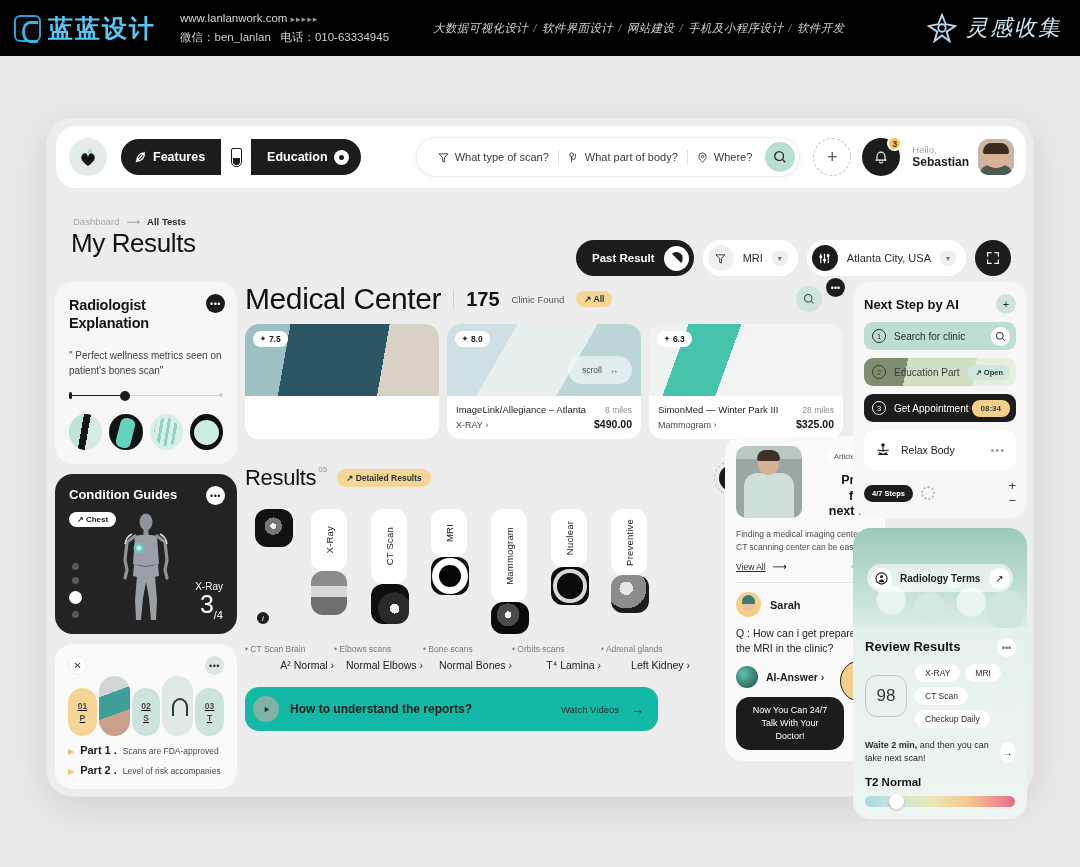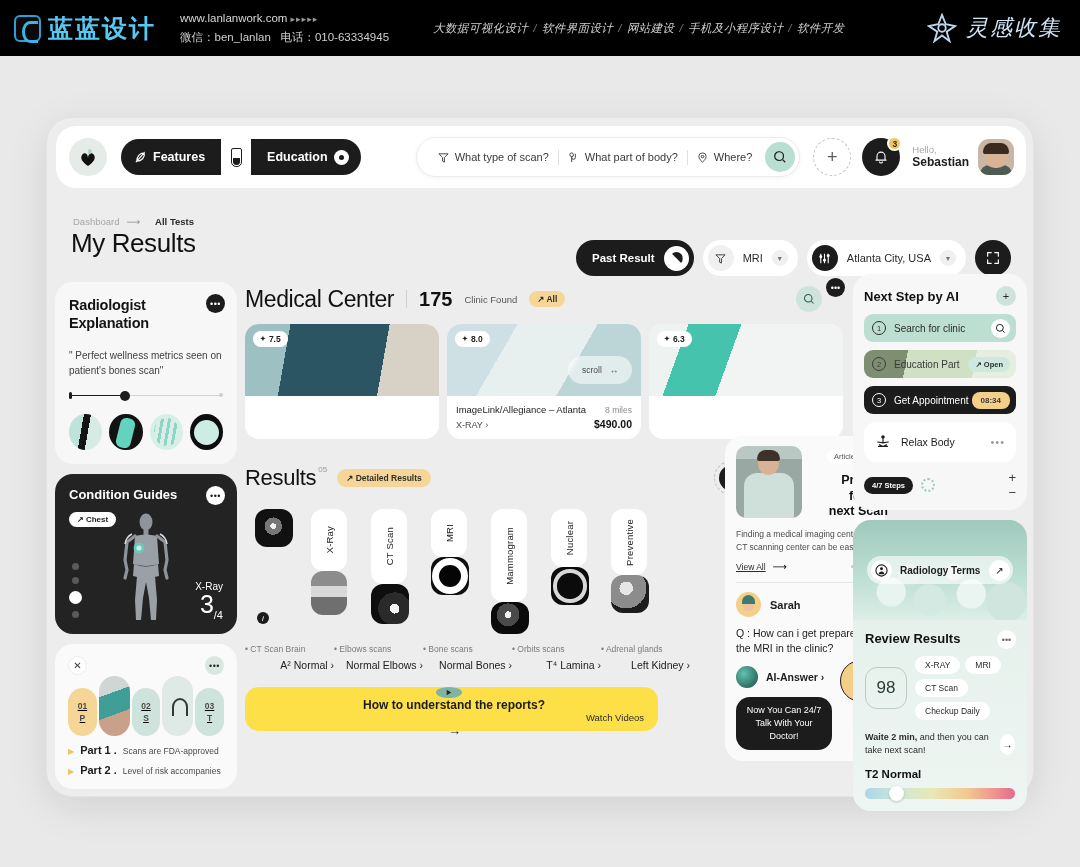--- a/index.html
+++ b/index.html
@@ -120,21 +120,21 @@
     width: 36px; height: 36px; border-radius: 11px; margin-left: 9px; margin-right: 12px; flex:none;
     background: #c9b6a5; position: relative; overflow: hidden;
   }
   .avatar .face { position:absolute; left:7px; top:8px; width:22px; height:21px; border-radius:50% 50% 45% 45%; background:#d9b396; }
   .avatar .hair { position:absolute; left:5px; top:4px; width:26px; height:11px; border-radius:13px 13px 4px 4px; background:#3a2a20; }
   .avatar .body { position:absolute; left:2px; bottom:0; width:32px; height:10px; border-radius:9px 9px 0 0; background:#4e5a52; }
 
   
   .crumb { position: absolute; left: 26px; top: 98px; font-size: 9.5px; display: flex; align-items: center; gap: 7px; }
   .crumb .c1 { color: #a6a6a6; }
-  .crumb .c2 { color: #2b2b2b; font-weight: bold; margin-left: 8px; }
+  .crumb .c2 { color: #2b2b2b; font-weight: bold; }
   .crumb .arr { color: #8e8e8e; }
   .ptitle { position: absolute; left: 24px; top: 110px; font-size: 26px; font-weight: 500; color: #111; letter-spacing: -.4px; }
 
   
   .filters { position: absolute; right: 22px; top: 122px; display: flex; align-items: center; gap: 9px; }
   .pastbtn {
     height: 36px; background: #1c1c1c; color: #fff; border-radius: 18px;
     display: flex; align-items: center; gap: 9px; padding: 0 5px 0 16px; font-size: 11.5px; font-weight: bold;
   }
   .pastbtn .knob { width: 25px; height: 25px; border-radius: 50%; background: #fff; display:flex; align-items:center; justify-content:center; }
@@ -147,21 +147,21 @@
   .selpill .ic.dark { background: #1c1c1c; }
   .selpill .chev { width:16px; height:16px; border-radius:50%; background:#f0f0f0; display:flex; align-items:center; justify-content:center; font-size:7px; color:#777; }
   .expand {
     width: 36px; height: 36px; border-radius: 50%; background: #1c1c1c;
     display: flex; align-items: center; justify-content: center;
   }
 
   
   .col-left  { position: absolute; left: 8px;  top: 164px; width: 182px; }
   .col-mid   { position: absolute; left: 198px; top: 160px; width: 600px; }
-  .col-right { position: absolute; left: 806px; top: 156px; width: 174px; }
+  .col-right { position: absolute; left: 806px; top: 164px; width: 174px; }
 
   
   .radio-card { padding: 14px 14px 14px; position: relative; background:#f7f7f7; border-radius:18px; }
   .radio-title { font-size: 14.5px; font-weight: bold; color: #141414; line-height: 1.25; letter-spacing:-.2px; }
   .kebab {
     position: absolute; right: 12px; top: 12px; width: 19px; height: 19px; border-radius: 50%;
     background: #1c1c1c; color: #fff; font-size: 9px; display: flex; align-items: center; justify-content: center; letter-spacing:.5px;
   }
   .kebab.light { background:#d9e7e1; color:#2b2b2b; }
   .radio-quote { margin-top: 16px; font-size: 10px; color: #3f3f3f; line-height: 1.5; }
@@ -215,21 +215,21 @@
   .si1 { background: linear-gradient(160deg,#cfd6d3 0 30%, #3f9e96 30% 62%, #c9a08a 62% 100%); }
   .si2 { background: #dfe9e6; }
   .si2::after { content:""; position:absolute; left:10px; top:22px; width:12px; height:16px; border-radius:50% 50% 0 0; border:2px solid #2a3a38; border-bottom:none; }
   .partline { display: flex; align-items: baseline; gap: 6px; margin-top: 8px; }
   .partline .tri { color: #f0c267; font-size: 8px; }
   .partline .bold { font-size: 11px; font-weight: bold; color: #1c1c1c; }
   .partline .small { font-size: 8.5px; color: #4a4a4a; }
 
   
   .mc-head { display: flex; align-items: center; gap: 12px; position: relative; height: 42px; }
-  .mc-title { font-size: 23px; color: #111; letter-spacing: -.4px; }
+  .mc-title { font-size: 30px; color: #111; letter-spacing: -.4px; }
   .mc-bar { width:1px; height: 18px; background:#d0d0d0; }
   .mc-num { font-size: 20px; font-weight: bold; color:#111; }
   .mc-found { font-size: 9.5px; color: #555; }
   .chip-all { background:#f5d697; color:#2f2f2f; font-size:8.5px; font-weight:bold; border-radius:9px; padding:3px 8px; }
   .mc-actions { margin-left: auto; display: flex; align-items: flex-start; gap: 4px; }
   .mc-search { width: 26px; height: 26px; border-radius: 50%; background: #cfe3dd; display:flex; align-items:center; justify-content:center; }
   .mc-kebab { width: 19px; height: 19px; border-radius: 50%; background:#1c1c1c; color:#fff; font-size:9px; display:flex; align-items:center; justify-content:center; margin-top:-8px; }
 
   .clinics { display: flex; gap: 8px; margin-top: 4px; position: relative; }
   .clinic { width: 194px; background: #fff; border-radius: 14px; overflow: hidden; }
@@ -286,22 +286,22 @@
   .g-brain{ background: radial-gradient(circle at 48% 45%, #f0f0f0 0 10%, #777 10% 30%, #111 30% 100%); }
 
   .info-dot { width: 12px; height: 12px; border-radius: 50%; background:#1c1c1c; color:#fff; font-size:8px; display:flex; align-items:center; justify-content:center; font-style:italic; }
   .footlabels { display: flex; gap: 0; margin-top: 10px; }
   .fl { width: 89px; }
   .fl .top { font-size: 8.5px; color: #7c7c7c; }
   .fl .top::before { content: "• "; }
   .fl .bot { font-size: 10.5px; color: #1c1c1c; font-weight: 500; margin-top: 5px; text-align: right; }
 
   .howto {
-    margin-top: 16px; height: 44px; background: #fde047; border-radius: 14px;
-    display: flex; align-items: center; padding: 0 14px 0 8px; flex-direction: column;
+    margin-top: 16px; height: 44px; background: #14b8a6; border-radius: 14px;
+    display: flex; align-items: center; padding: 0 14px 0 8px;
   }
   .howto .play { width: 26px; height: 26px; border-radius: 50%; background:#7fb3a4; display:flex; align-items:center; justify-content:center; }
   .howto .txt { margin-left: 11px; font-size: 12px; font-weight: bold; color: #1c1c1c; }
   .howto .wv { margin-left: auto; font-size: 9.5px; color: #2b2b2b; }
   .howto .ar { margin-left: 12px; font-size: 13px; color: #1c1c1c; }
 
   
   .article {
     position: absolute; left: 678px; top: 318px; width: 160px; background: #fafafa;
     border-radius: 18px; padding: 10px 11px 11px;
@@ -333,21 +333,21 @@
   .qtext { margin-top: 9px; font-size: 10.5px; color: #1c1c1c; line-height: 1.4; }
   .airow { margin-top: 10px; display: flex; align-items: center; gap: 8px; position: relative; }
   .aiav { width: 22px; height: 22px; border-radius: 50%; background: radial-gradient(circle at 35% 35%, #5fc3ae, #1d4b44); }
   .ailbl { font-size: 10.5px; font-weight: bold; color: #1c1c1c; }
   .stetho {
     position: absolute; right: -8px; top: -6px; width: 42px; height: 42px; border-radius: 50%;
     background: #f3cf8a; border: 1.5px solid #1c1c1c; display:flex; align-items:center; justify-content:center;
   }
   .talkpill {
     margin-top: 9px; background: #1c1c1c; color:#fff; border-radius: 14px; padding: 7px 10px;
-    font-size: 9px; line-height: 1.45; width: 96px; text-align:center;
+    font-size: 9px; line-height: 1.45; width: 108px; text-align:center;
   }
 
   
   .ai-card { background: #f7f7f7; border-radius: 18px; padding: 12px 11px 11px; }
   .ai-head { display: flex; align-items: center; }
   .ai-title { font-size: 13px; font-weight: bold; color: #111; }
   .ai-plus { margin-left: auto; width: 20px; height: 20px; border-radius: 50%; background:#cfe3dd; display:flex; align-items:center; justify-content:center; font-size:11px; color:#2b2b2b; }
   .step {
     margin-top: 8px; height: 28px; border-radius: 9px; display: flex; align-items: center;
     padding: 0 6px 0 8px; font-size: 10px;
@@ -685,20 +685,30 @@
               </div>
           </div>
         </div>
         <div class="clinic">
           <div class="photo p3">
             <div class="rate">
                 <i>✦</i>
                 <span>6.3</span>
               </div>
           </div>
+          <div class="meta">
+            <div class="crow">
+                <span class="cname">SimonMed — Winter Park III</span>
+                <span class="cmiles">28 miles</span>
+              </div>
+            <div class="crow">
+                <span class="ctype">Mammogram ›</span>
+                <span class="cprice">$325.00</span>
+              </div>
+          </div>
         </div>
         <div class="scrollpill">
           <span>scroll</span>
           <span>↔</span>
         </div>
       </div>
 
       <div class="res-head">
         <div class="res-title">Results</div>
         <div class="res-sup">05</div>

